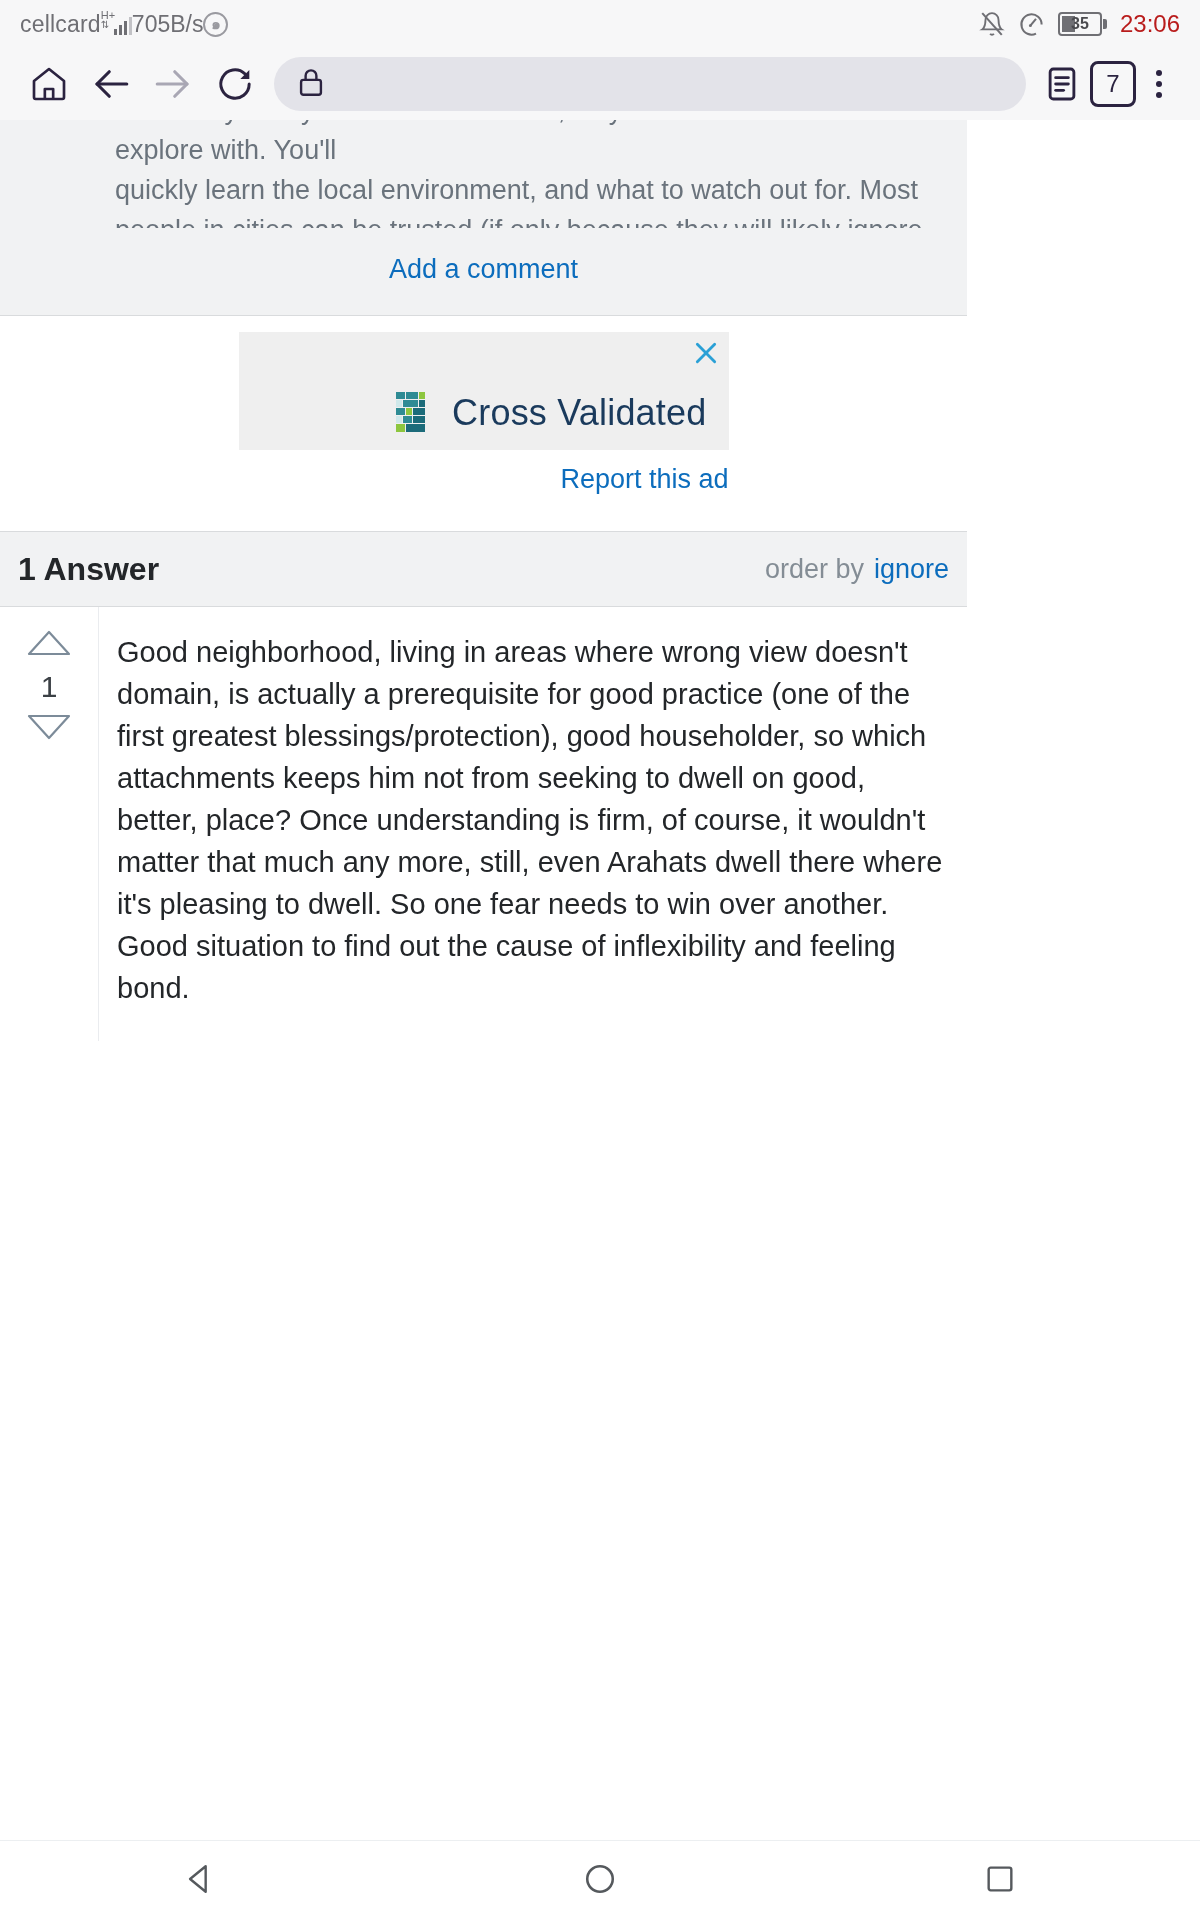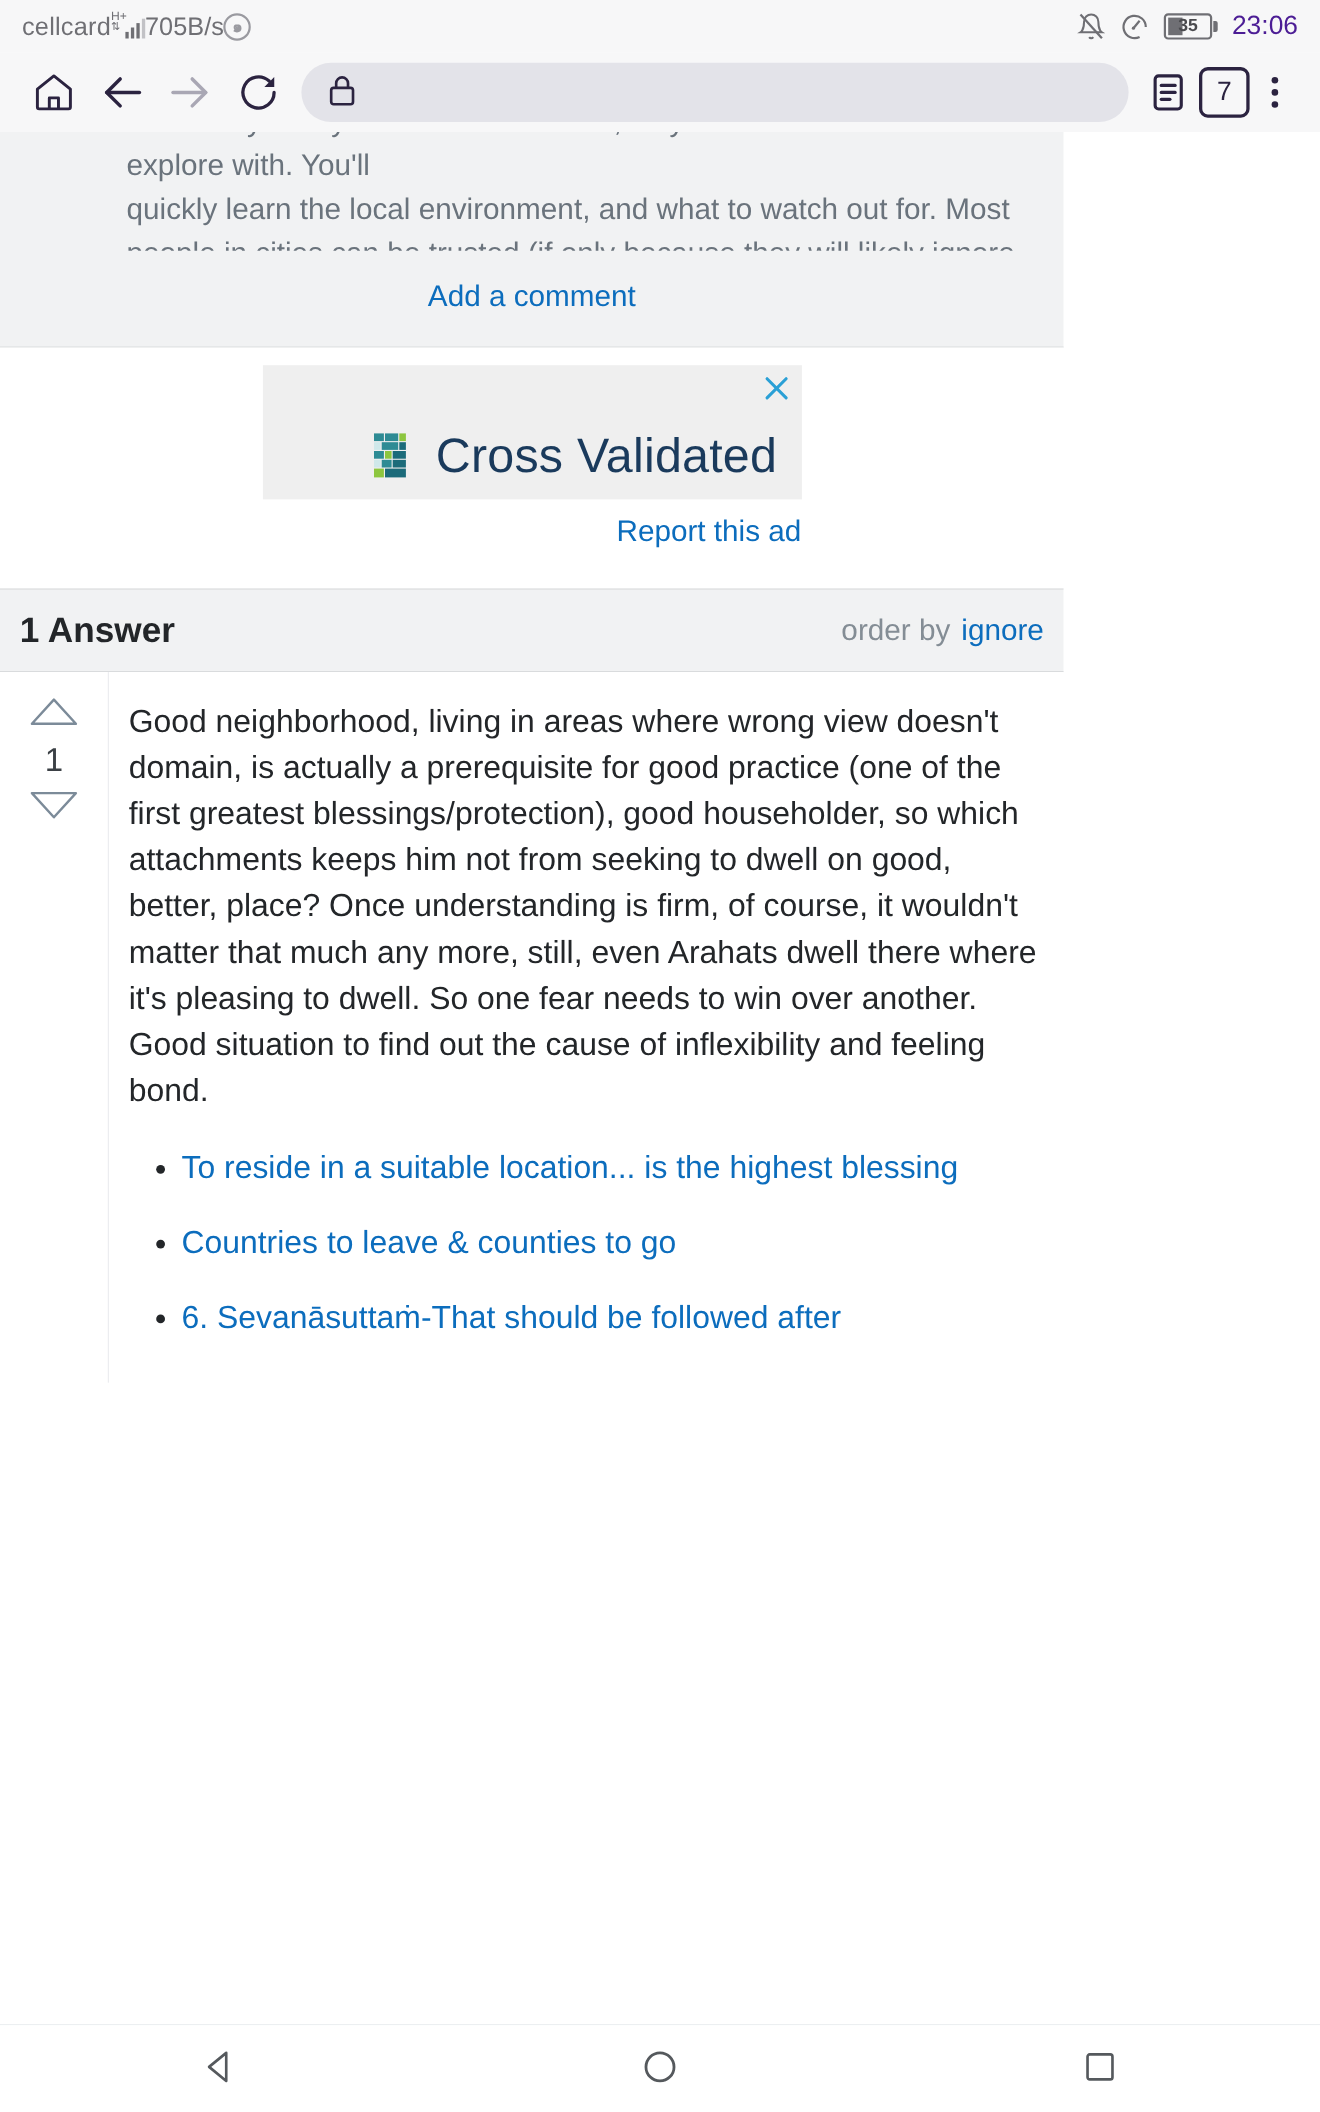--- a/index.html
+++ b/index.html
@@ -43,21 +43,21 @@
     display:flex; align-items:center;
   }
   .battery .bbody{
     width:44px;height:24px;border:2px solid #6f6f74;border-radius:4px;
     display:flex; align-items:center; padding:2px;
   }
   .battery .bfill{
     background:#6f6f74; height:100%; width:36%;
   }
   .battery .btip{ width:4px;height:10px;background:#6f6f74;border-radius:0 2px 2px 0; margin-left:1px;}
-  .clock{ font-size:24px; color:#4c1d95; }
+  .clock{ font-size:24px; color:#b91c1c; }
 
   
   .toolbar{
     height:72px; width:1200px; background:#f7f7f8;
     display:flex; align-items:center; gap:0px;
     padding:0 18px;
   }
   .tbtn{
     width:62px;height:62px;display:flex;align-items:center;justify-content:center;
     flex:0 0 auto;
@@ -146,21 +146,21 @@
   }
   .ad-headline{
     font-size:39px; line-height:50px; color:#2f6585;
     letter-spacing:-.2px;
   }
   .ad-brand{
     display:flex; align-items:center; justify-content:flex-end;
     gap:14px; margin-top:40px; padding-right:4px;
   }
   .cv-logo{ width:44px;height:46px; display:block; }
-  .cv-name{ font-size:44px; color:#1a3a5c; letter-spacing:.2px; }
+  .cv-name{ font-size:36px; color:#1a3a5c; letter-spacing:.2px; }
   .report-wrap{ width:100%; display:flex; justify-content:center;}
   .report-inner{ width:490px; text-align:right; margin-top:14px; font-size:27px; color:#0c6dbd;}
 
   
   .ans-header{
     background:#f1f2f3;
     border-top:1px solid #d9dbdd;
     border-bottom:1px solid #d9dbdd;
     height:76px;
     display:flex; align-items:center;
@@ -366,25 +366,20 @@
         </span>
         <span class="votecount">1</span>
         <span>
           <svg width="46" height="28" viewBox="0 0 46 28" fill="none" stroke="#7c8b99" stroke-width="2.2" stroke-linejoin="round">
             <polygon points="23,25 43,3 3,3"></polygon>
           </svg>
         </span>
       </div>
       <div class="answer-body">
         <p>Good neighborhood, living in areas where wrong view doesn't domain, is actually a prerequisite for good practice (one of the first greatest blessings/protection), good householder, so which attachments keeps him not from seeking to dwell on good, better, place? Once understanding is firm, of course, it wouldn't matter that much any more, still, even Arahats dwell there where it's pleasing to dwell. So one fear needs to win over another. Good situation to find out the cause of inflexibility and feeling bond.</p>
-        <ul>
-          <li><a href="#">To reside in a suitable location... is the highest blessing</a></li>
-          <li><a href="#">Countries to leave &amp; counties to go</a></li>
-          <li><a href="#">6. Sevanāsuttaṁ-That should be followed after</a></li>
-        </ul>
       </div>
     </div>
 
   </div>
 
   <div class="navbar">
     <span class="nav-ic">
       <svg width="34" height="34" viewBox="0 0 24 24" fill="none" stroke="#55595d" stroke-width="1.7" stroke-linejoin="round">
         <polygon points="16,3 5,12 16,21"></polygon>
       </svg>

